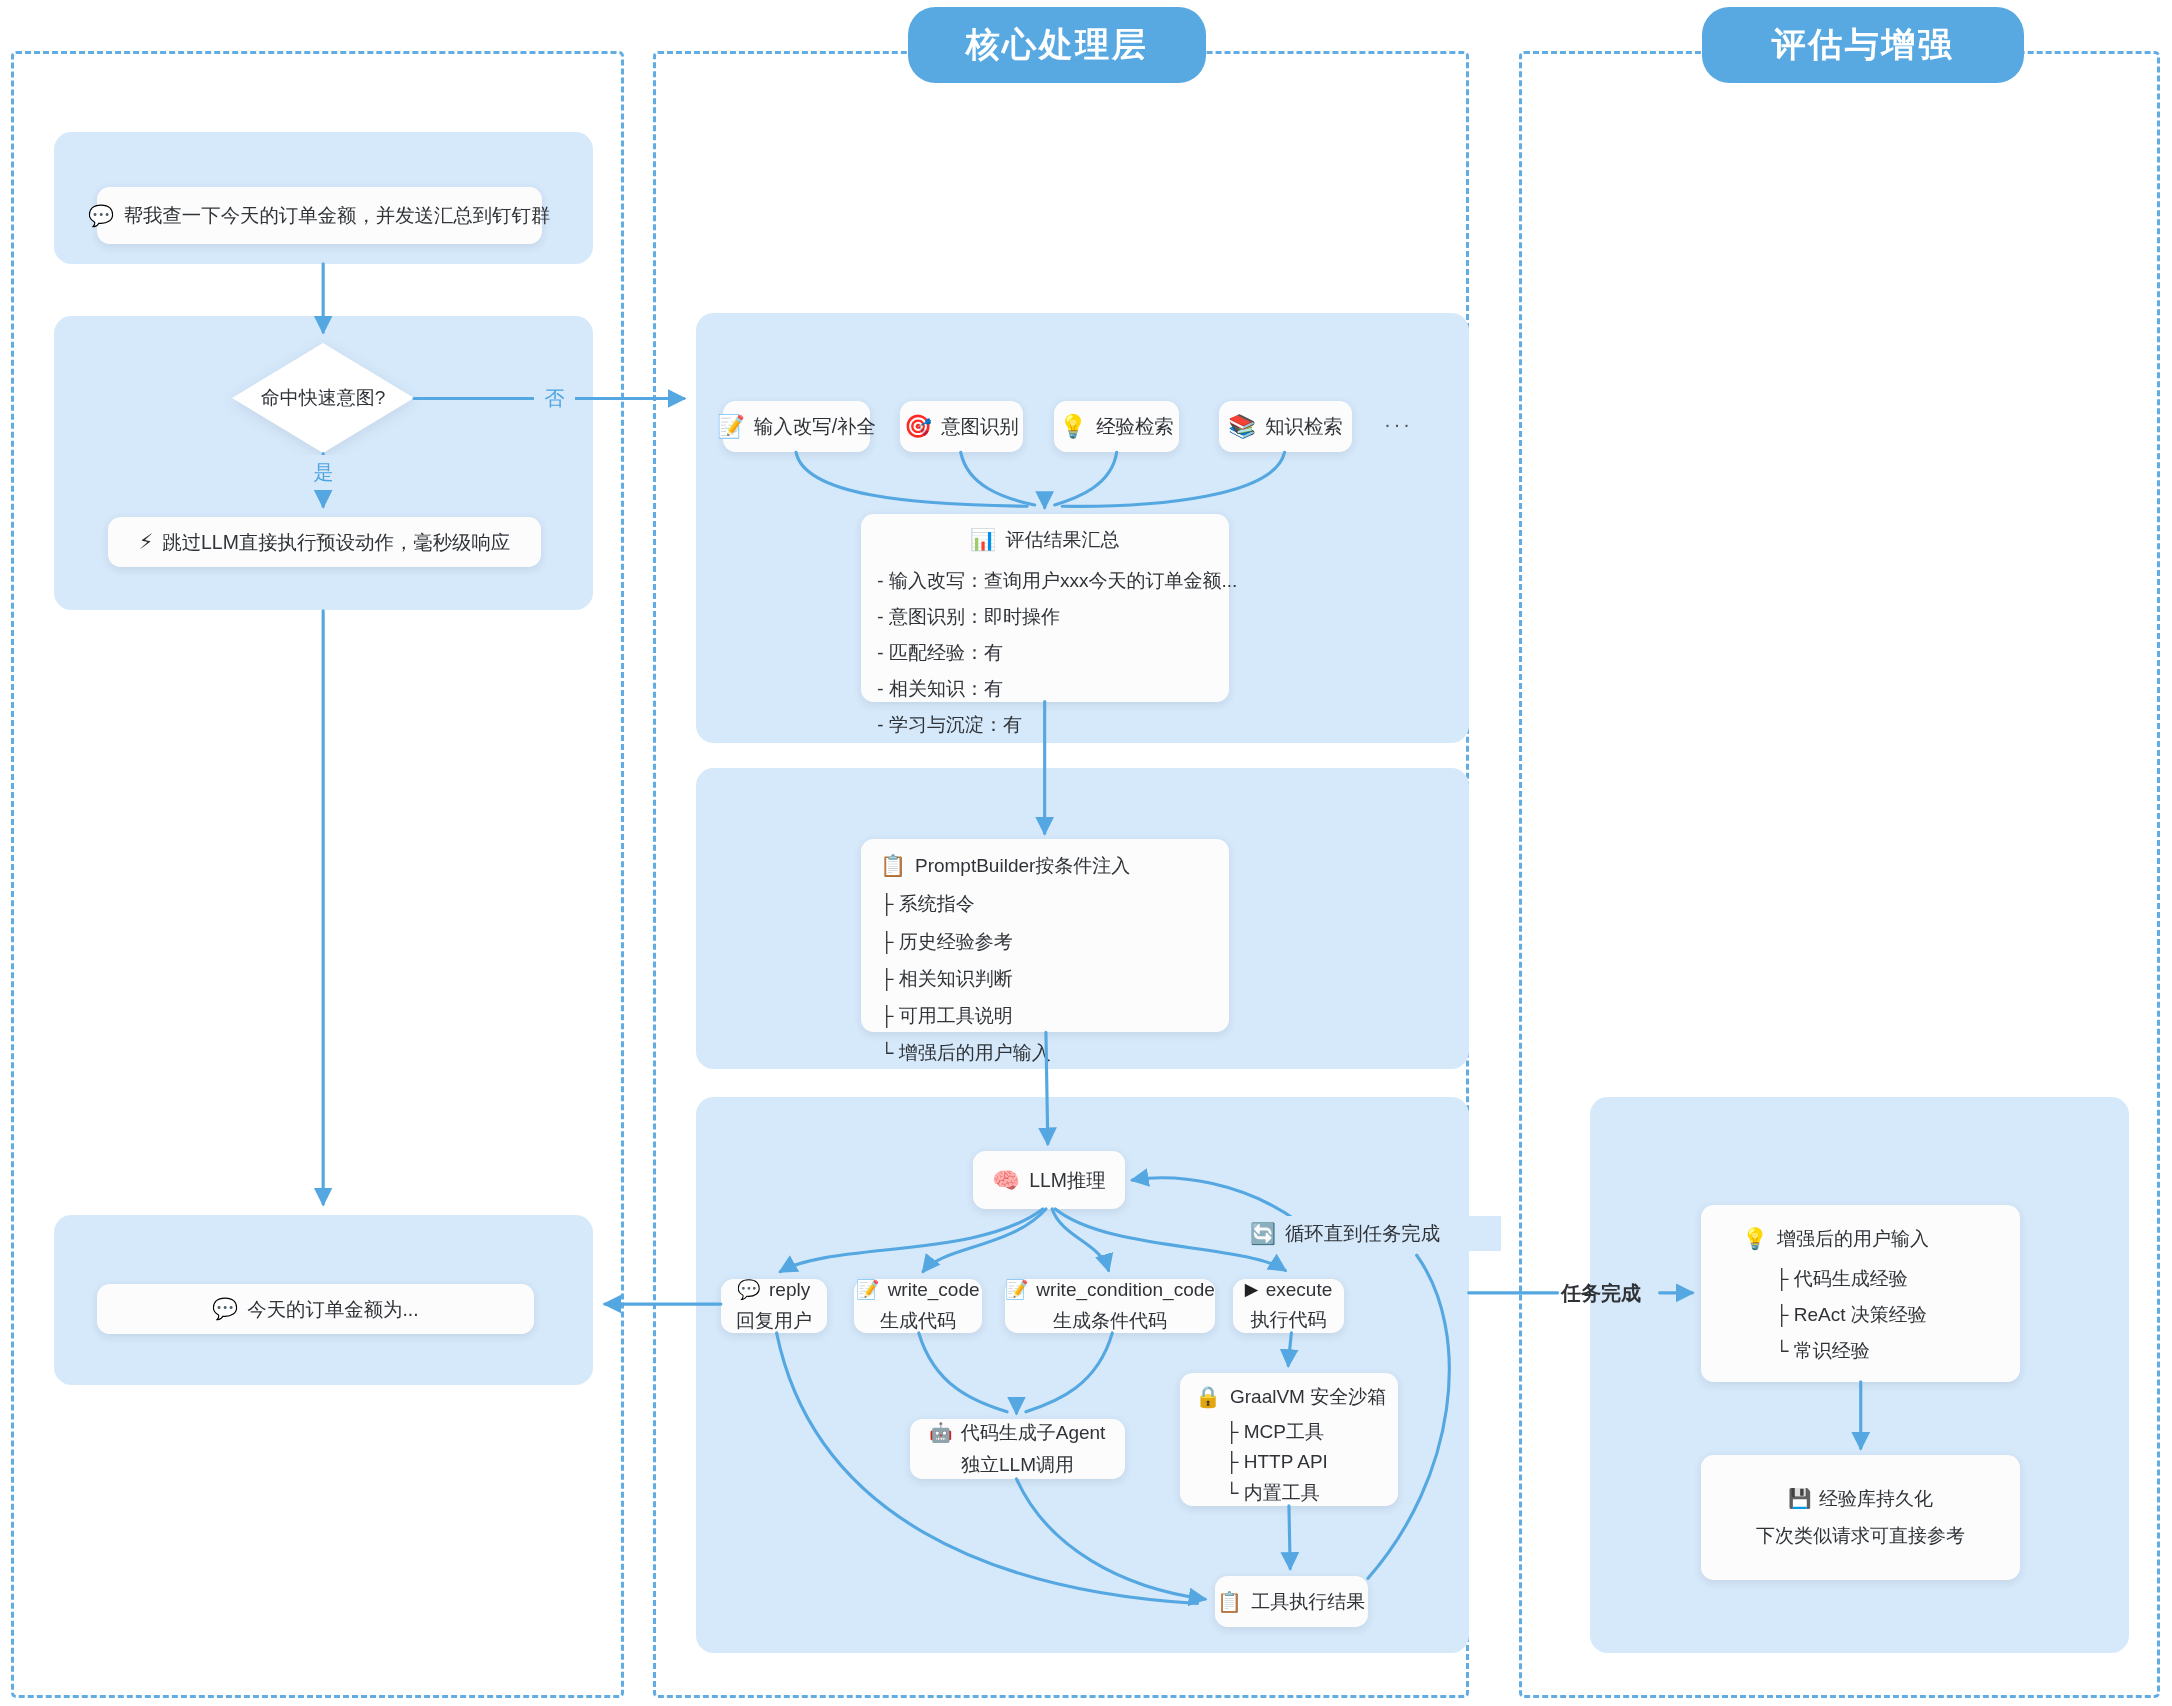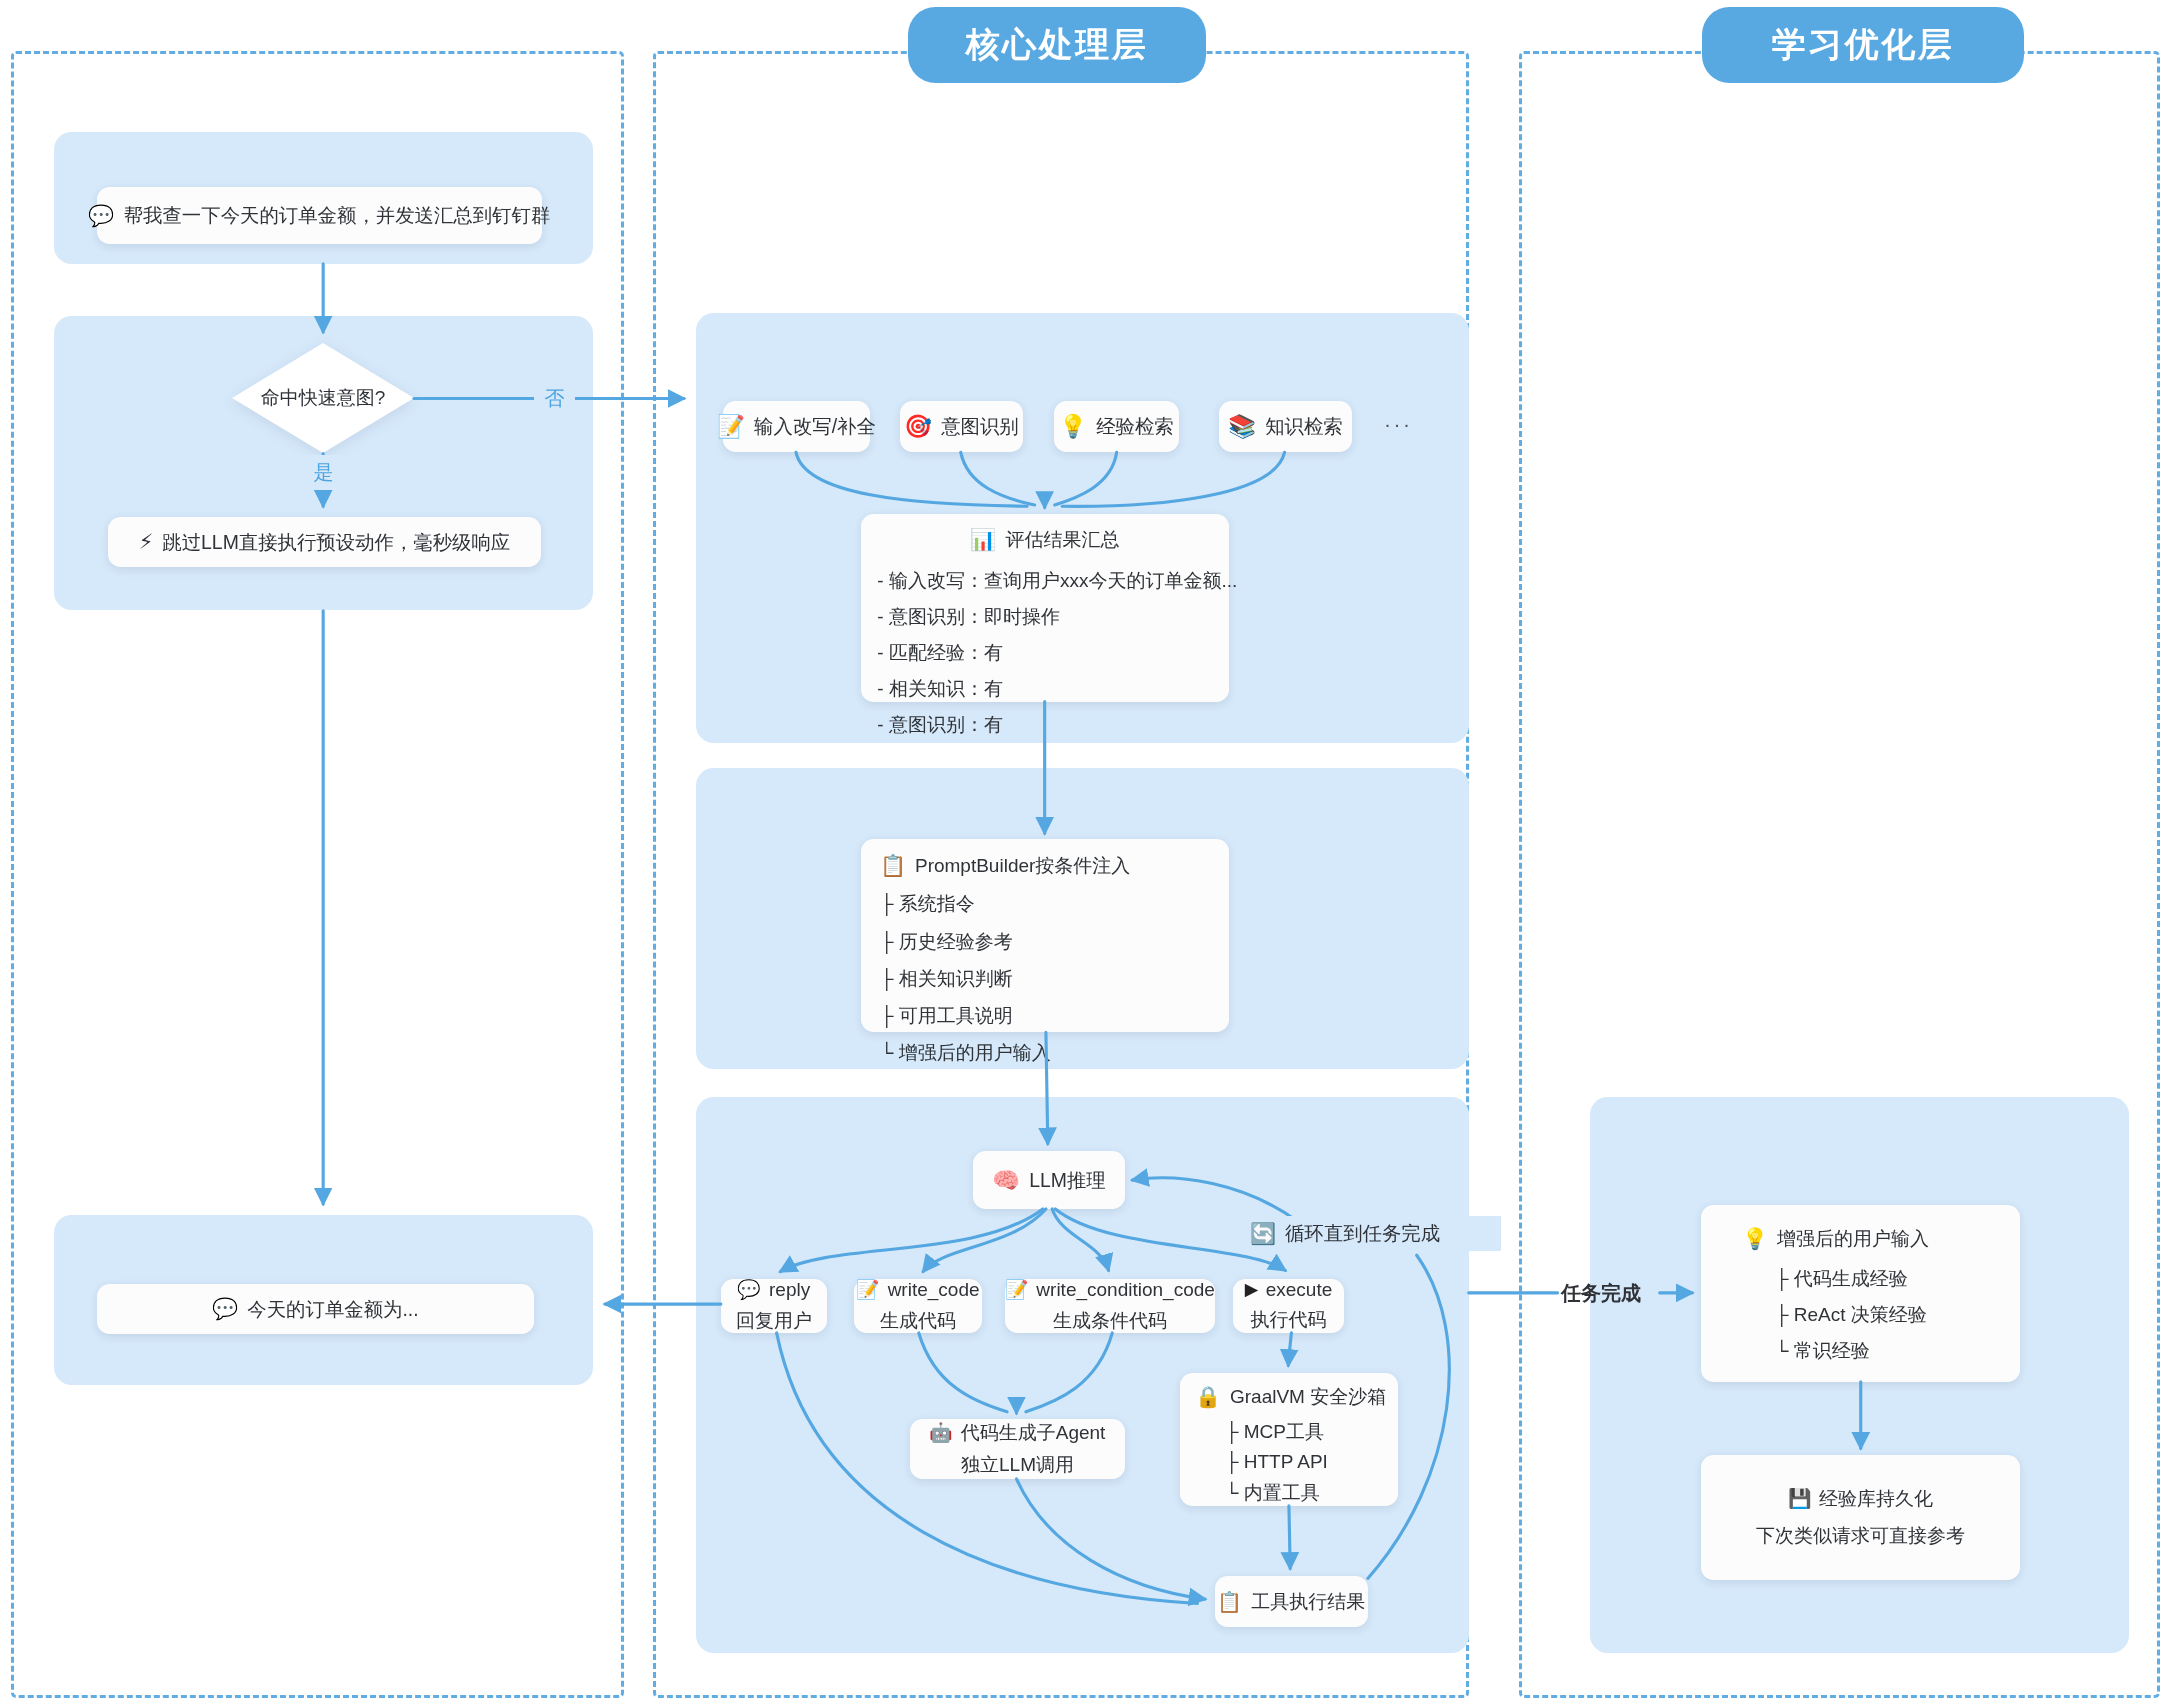--- a/index.html
+++ b/index.html
@@ -44,21 +44,21 @@
 <div id="canvas">
 
   <div class="abs frame" style="left:11.3px;top:51px;width:613px;height:1647px;"></div>
   <div class="abs frame" style="left:653px;top:51px;width:816px;height:1647px;"></div>
   <div class="abs frame" style="left:1519px;top:51px;width:641px;height:1647px;"></div>
 
   <div class="abs pill" style="left:908px;top:6.9px;width:298px;height:76px;">
     <span>核心处理层</span>
   </div>
   <div class="abs pill" style="left:1702px;top:6.9px;width:322px;height:76px;">
-    <span>学习优化层</span>
+    <span>评估与增强</span>
   </div>
 
   <div class="abs panel" style="left:54px;top:132px;width:539px;height:132px;"></div>
   <div class="panel-title" style="left:94px;top:148px;">
     <span class="ico">📥</span>
     <span>用户输入</span>
   </div>
   <div class="abs white row bubble" style="left:97px;top:187px;width:445px;height:57px;">
     <span class="ico">💬</span>
     <span>帮我查一下今天的订单金额，并发送汇总到钉钉群</span>
@@ -114,21 +114,21 @@
 
   <div class="abs white listbox" style="left:861px;top:514px;width:368px;height:188px;padding:12.5px 16.3px;">
     <div class="head center-line" style="justify-content:center;font-weight:500;">
       <span class="ico">📊</span>
       <span>评估结果汇总</span>
     </div>
     <div class="li" style="margin-top:15px;">- 输入改写：查询用户xxx今天的订单金额...</div>
     <div class="li" style="margin-top:10px;">- 意图识别：即时操作</div>
     <div class="li" style="margin-top:10px;">- 匹配经验：有</div>
     <div class="li" style="margin-top:10px;">- 相关知识：有</div>
-    <div class="li" style="margin-top:10px;">- 意图识别：有</div>
+    <div class="li" style="margin-top:10px;">- 学习与沉淀：有</div>
   </div>
 
   <div class="abs panel" style="left:696px;top:768px;width:773px;height:301px;"></div>
   <div class="panel-title" style="left:729px;top:794px;">
     <span class="ico">🔧</span>
     <span>第二阶段：Prompt动态组装</span>
   </div>
   <div class="abs white listbox" style="left:861px;top:839px;width:368px;height:193px;padding:13.8px 19px;">
     <div class="head">
       <span class="ico">📋</span>

